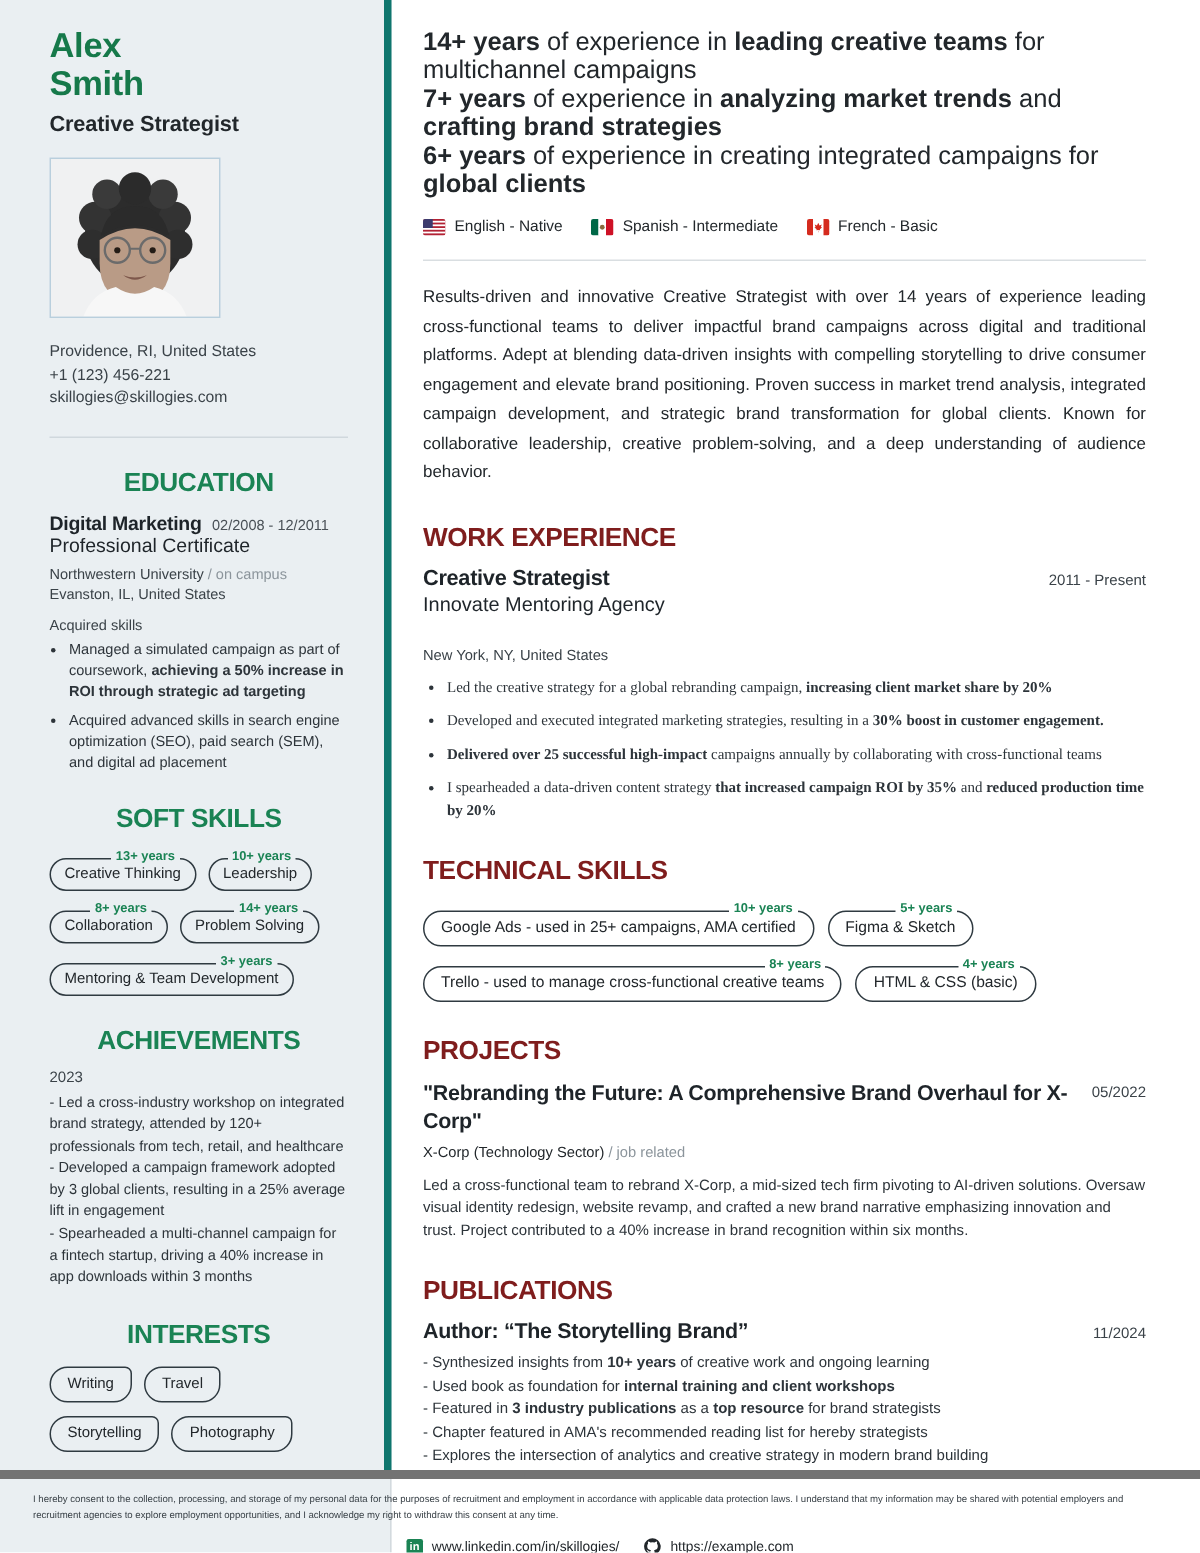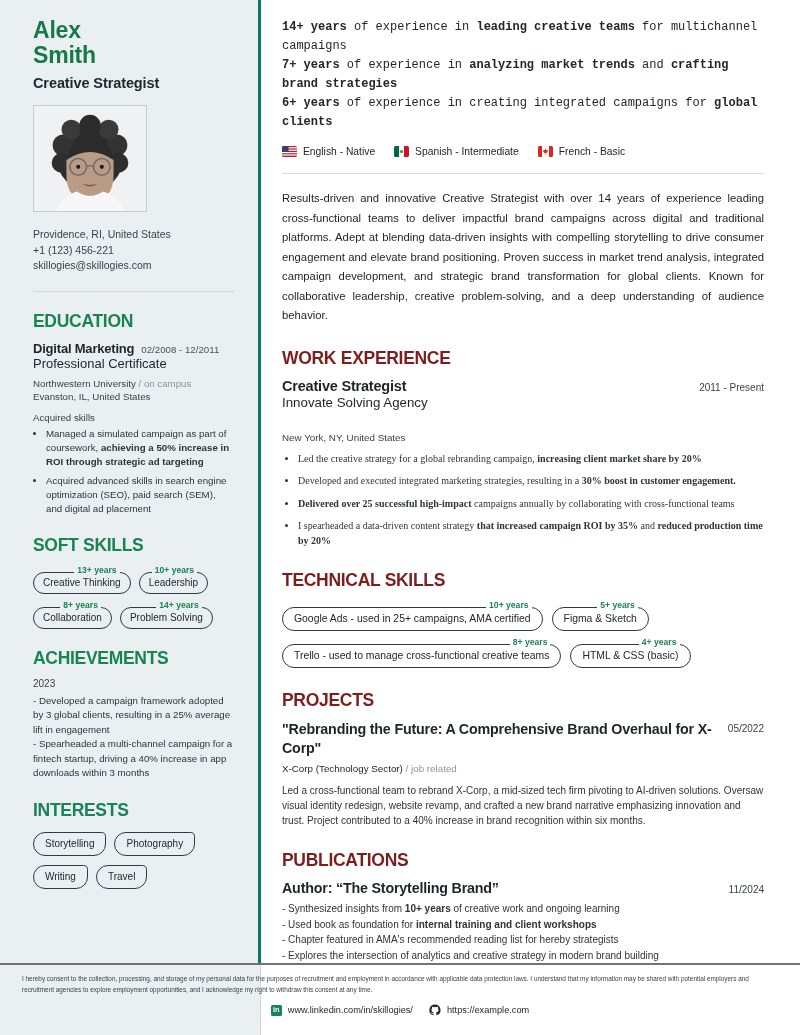--- a/index.html
+++ b/index.html
@@ -10,40 +10,40 @@
     color: #22272b;
     overflow: hidden;
   }
   #resume { position: relative; width: 800px; height: 1035px; display: flex; flex-direction: column; }
   .body-wrap { display: flex; flex: 1 1 auto; min-height: 0; }
 
   
   .sidebar {
     width: 261px; flex: 0 0 261px;
     background: #eaeff2;
-    border-right: 3px solid #0f766e;
+    border-right: 5px solid #0f766e;
     padding: 18px 24px 0 33px;
   }
   .name-first, .name-last {
     color: #16794a; font-size: 23px; font-weight: 700; line-height: 25px; letter-spacing: -0.2px;
   }
   .job-title { font-size: 14.5px; font-weight: 700; color: #22272b; margin-top: 7px; letter-spacing: -0.1px; }
 
   .photo-frame {
     margin-top: 14px; width: 114px; height: 107px;
     border: 1px solid #b9cfdd; background: #f2f4f5; overflow: hidden;
   }
   .photo-frame svg { display: block; width: 100%; height: 100%; }
 
   .contact { margin-top: 15px; font-size: 10.5px; line-height: 15.5px; color: #3a4248; }
   .sb-divider { margin-top: 17px; border-top: 1px solid #d0d8dd; }
 
   .sb-head {
     color: #1a8354; font-size: 17.5px; font-weight: 700; letter-spacing: -0.3px;
-    margin-top: 19px; margin-bottom: 9px;
+    margin-top: 19px; margin-bottom: 9px; text-align: center;
   }
   .edu-deg-row { display: flex; align-items: baseline; gap: 7px; }
   .edu-deg { font-size: 13px; font-weight: 700; color: #1e2429; letter-spacing: -0.2px; }
   .edu-date { font-size: 9.7px; color: #4a5157; white-space: nowrap; }
   .edu-sub { font-size: 13px; color: #1e2429; line-height: 16px; }
   .edu-school { font-size: 9.7px; color: #3a4248; margin-top: 5px; line-height: 13.5px; }
   .edu-school .muted { color: #8b949b; }
   .edu-acq { font-size: 9.7px; color: #3a4248; margin-top: 8px; }
   ul.sb-bullets { list-style: disc; margin: 4px 0 0 13px; }
   ul.sb-bullets li { font-size: 9.7px; line-height: 14px; color: #2d343a; margin-bottom: 5px; }
@@ -71,21 +71,21 @@
   .tag {
     border: 1.1px solid #2f3a41;
     border-radius: 13px 5px 13px 13px;
     padding: 4px 11px 5px 11px; font-size: 10px; color: #22272b; line-height: 13px;
     white-space: nowrap;
   }
   .tag-rows { display: flex; flex-direction: column; gap: 7px; }
 
   
   .main { flex: 1 1 auto; padding: 18px 36px 0 21px; min-width: 0; }
-  .hl-line { font-size: 12px; line-height: 19px; color: #22272b; font-family: Liberation Mono, monospace; }
+  .hl-line { font-size: 17px; line-height: 19px; color: #22272b; }
   .hl-line b { font-weight: 700; }
   .hl-years { font-weight: 700; }
 
   .langs { display: flex; gap: 19px; margin-top: 14px; align-items: center; }
   .lang { display: flex; align-items: center; gap: 6px; font-size: 10.3px; color: #22272b; }
   .flag { width: 15px; height: 11px; border-radius: 1.5px; display: block; flex: 0 0 auto; }
 
   .m-divider { margin-top: 16px; border-top: 1px solid #d9dee1; }
 
   .summary {
@@ -121,21 +121,21 @@
   .proj-desc b { font-weight: 400; }
 
   .pub-top { display: flex; justify-content: space-between; align-items: baseline; gap: 12px; }
   .pub-title { font-size: 14.3px; font-weight: 700; color: #1e2429; letter-spacing: -0.2px; }
   .pub-date { font-size: 10px; color: #3a4248; white-space: nowrap; }
   .pub-list { margin-top: 5px; }
   .pub-item { font-size: 10px; line-height: 15.5px; color: #2d343a; }
   .pub-item b { font-weight: 700; }
 
   
-  .footer { flex: 0 0 auto; height: 72px; border-top: 2px solid #737373; position: relative; background:#fff; }
+  .footer { flex: 0 0 auto; height: 55px; border-top: 6px solid #737373; position: relative; background:#fff; }
   .footer-bg-left { position: absolute; left:0; top:0; width: 261px; height: 100%; background: #eaeff2; border-right: 1px solid #d3dade; }
   .footer-inner { position: relative; padding: 9px 22px 0 22px; }
   .consent { font-size: 6.4px; line-height: 10.5px; color: #3a4248; text-align: left; }
   .links { display: flex; justify-content: center; align-items: center; gap: 16px; margin-top: 9px; }
   .link { display: flex; align-items: center; gap: 6px; font-size: 9.2px; color: #22272b; }
   .li-icon { width: 11px; height: 11px; background: #1a8354; border-radius: 1.5px; color: #fff;
              font-size: 7.4px; font-weight: 700; display: flex; align-items: center; justify-content: center; line-height: 1; }
   .gh-icon { width: 12px; height: 12px; display: block; }
 </style>
 </head>
@@ -210,38 +210,45 @@
           <div class="pill-row">
             <div class="yr-pill ">
               <span class="yr">8+ years</span>
               <div class="box">Collaboration</div>
             </div>
             <div class="yr-pill ">
               <span class="yr">14+ years</span>
               <div class="box">Problem Solving</div>
             </div>
           </div>
+          <div class="pill-row">
+            <div class="yr-pill ">
+              <span class="yr">3+ years</span>
+              <div class="box">Mentoring &amp; Team Development</div>
+            </div>
+          </div>
         </div>
 
       <div class="sb-head">ACHIEVEMENTS</div>
       <div class="ach-year">2023</div>
       <div class="ach-text" id="ach-text">
+          <div>- Led a cross-industry workshop on integrated brand strategy, attended by 120+ professionals from tech, retail, and healthcare</div>
           <div>- Developed a campaign framework adopted by 3 global clients, resulting in a 25% average lift in engagement</div>
           <div>- Spearheaded a multi-channel campaign for a fintech startup, driving a 40% increase in app downloads within 3 months</div>
         </div>
 
       <div class="sb-head">INTERESTS</div>
       <div class="tag-rows" id="interest-rows">
           <div class="tag-row">
+            <span class="tag">Writing</span>
+            <span class="tag">Travel</span>
+          </div>
+          <div class="tag-row">
             <span class="tag">Storytelling</span>
             <span class="tag">Photography</span>
-          </div>
-          <div class="tag-row">
-            <span class="tag">Writing</span>
-            <span class="tag">Travel</span>
           </div>
         </div>
     </aside>
 
     <main class="main">
       <div id="highlights">
           <div class="hl-line"><b class="hl-years">14+ years  </b><span>of experience in </span><b>leading creative teams</b><span> for multichannel campaigns</span></div>
           <div class="hl-line"><b class="hl-years">7+ years  </b><span>of experience in </span><b>analyzing market trends</b><span> and </span><b>crafting brand strategies</b></div>
           <div class="hl-line"><b class="hl-years">6+ years  </b><span>of experience in creating integrated campaigns for </span><b>global clients</b></div>
         </div>
@@ -282,21 +289,21 @@
 
       <div class="m-divider"></div>
 
       <p class="summary" id="summary"><span>Results-driven and innovative </span><b>Creative Strategist with over 14 years</b><span> of experience leading cross-functional teams to deliver impactful brand campaigns across digital and traditional platforms. Adept at blending data-driven insights with compelling storytelling to drive consumer engagement and elevate brand positioning. </span><b>Proven success in market trend analysis</b><span>, integrated campaign development, and strategic brand transformation for global clients. Known for </span><b>collaborative leadership</b><span>, </span><b>creative problem-solving</b><span>, and a deep understanding of audience behavior.</span></p>
 
       <div class="m-head">WORK EXPERIENCE</div>
       <div class="exp-top">
         <span class="exp-role">Creative Strategist</span>
         <span class="exp-date">2011 - Present</span>
       </div>
-      <div class="exp-org">Innovate Solving Agency</div>
+      <div class="exp-org">Innovate Mentoring Agency</div>
       <div class="exp-loc">New York, NY, United States</div>
       <ul class="m-bullets" id="exp-bullets">
           <li><span>Led the creative strategy for a global rebranding campaign, </span><b>increasing client market share by 20%</b></li>
           <li><span>Developed and executed integrated marketing strategies, resulting in a </span><b>30% boost in customer engagement.</b></li>
           <li><b>Delivered over 25 successful high-impact</b><span> campaigns annually by collaborating with cross-functional teams</span></li>
           <li><span>I spearheaded a data-driven content strategy </span><b>that increased campaign ROI by 35%</b><span> and </span><b>reduced production time by 20%</b></li>
         </ul>
 
       <div class="m-head">TECHNICAL SKILLS</div>
       <div class="tskill-rows" id="tech-skill-rows">
@@ -333,20 +340,21 @@
       <div class="proj-desc" id="proj-desc"><span>Led a cross-functional team to rebrand X-Corp, a mid-sized tech firm pivoting to AI-driven solutions. Oversaw visual identity redesign, website revamp, and crafted a new brand narrative emphasizing innovation and trust. Project contributed to a </span><b>40% increase in brand recognition within six months</b><span>.</span></div>
 
       <div class="m-head">PUBLICATIONS</div>
       <div class="pub-top">
         <span class="pub-title">Author: “The Storytelling Brand”</span>
         <span class="pub-date">11/2024</span>
       </div>
       <div class="pub-list" id="pub-list">
           <div class="pub-item"><span>- Synthesized insights from </span><b>10+ years</b><span> of creative work and ongoing learning</span></div>
           <div class="pub-item"><span>- Used book as foundation for </span><b>internal training and client workshops</b></div>
+          <div class="pub-item"><span>- Featured in </span><b>3 industry publications</b><span> as a </span><b>top resource</b><span> for brand strategists</span></div>
           <div class="pub-item"><span>- Chapter featured in AMA's recommended reading list for hereby strategists</span></div>
           <div class="pub-item"><span>- Explores the intersection of analytics and creative strategy in modern brand building</span></div>
         </div>
     </main>
   </div>
 
   <footer class="footer">
     <div class="footer-bg-left"></div>
     <div class="footer-inner">
       <div class="consent">I hereby consent to the collection, processing, and storage of my personal data for the purposes of recruitment and employment in accordance with applicable data protection laws. I understand that my information may be shared with potential employers and recruitment agencies to explore employment opportunities, and I acknowledge my right to withdraw this consent at any time.</div>

